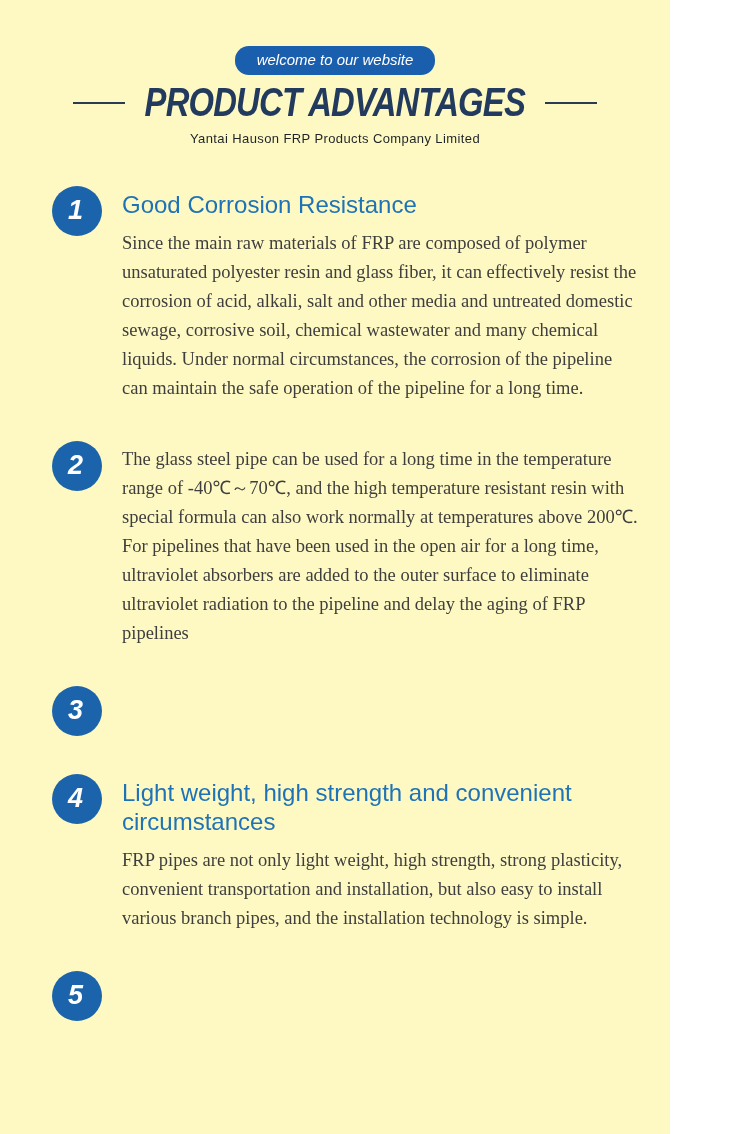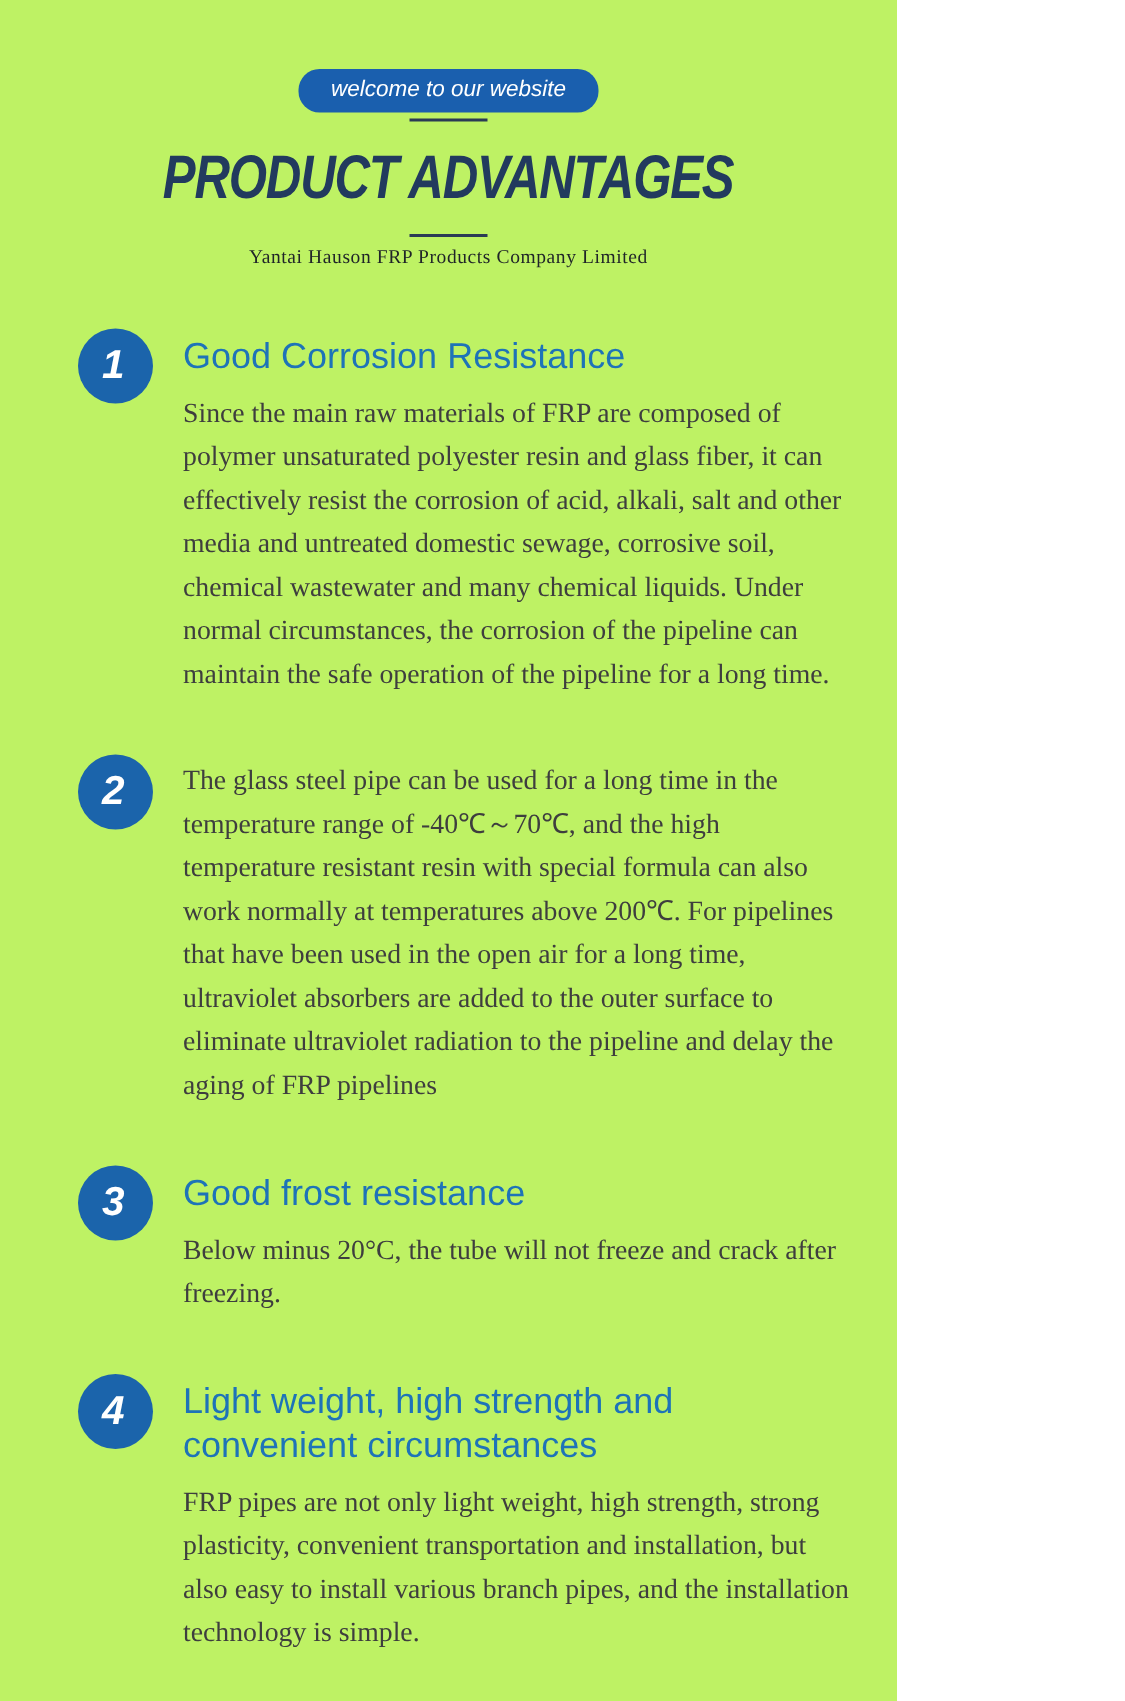--- a/index.html
+++ b/index.html
@@ -4,41 +4,40 @@
 <style>
   * { box-sizing: border-box; }
   html, body { margin: 0; padding: 0; }
   body {
     width: 750px;
     height: 1134px;
     background: #ffffff;
     font-family: "Liberation Sans", "DejaVu Sans", sans-serif;
     overflow: hidden;
   }
-  .page { width: 598px; height: 1134px; background: #bef264; }
+  .page { width: 670px; height: 1134px; background: #fef9c3; }
 
   
   .header { padding-top: 46px; text-align: center; }
   .pill {
     display: inline-block;
     background: #1a5fae;
     color: #ffffff;
     font-style: italic;
     font-size: 15px;
     line-height: 1;
     padding: 6px 22px 8px;
     border-radius: 14px;
   }
   .title-row {
     display: flex;
     align-items: center;
     justify-content: center;
     gap: 14px;
     margin-top: 4px;
-    flex-direction: column;
   }
   .title-line {
     width: 52px;
     height: 2px;
     background: #2a3b55;
     flex: 0 0 auto;
   }
   .page-title {
     margin: 0 -42px;
     font-size: 41px;
@@ -48,21 +47,20 @@
     color: #223a5e;
     white-space: nowrap;
     transform: scaleX(0.8);
     transform-origin: center;
   }
   .subtitle {
     margin-top: 5px;
     font-size: 13px;
     letter-spacing: 0.4px;
     color: #1f2428;
-    font-family: Liberation Serif, serif;
   }
 
   
   .sections { margin-top: 40px; padding: 0 28px 0 52px; }
   .advantage {
     display: grid;
     grid-template-columns: 50px 1fr;
     column-gap: 20px;
     align-items: start;
     margin-bottom: 38px;
@@ -138,24 +136,20 @@
       </div>
       <div class="content">
         <p class="adv-body">The glass steel pipe can be used for a long time in the temperature range of -40℃～70℃, and the high temperature resistant resin with special formula can also work normally at temperatures above 200℃. For pipelines that have been used in the open air for a long time, ultraviolet absorbers are added to the outer surface to eliminate ultraviolet radiation to the pipeline and delay the aging of FRP pipelines</p>
       </div>
     </section>
 
     <section class="advantage">
       <div class="badge">
         <span class="num">3</span>
       </div>
-      <div class="content">
-        <h2 class="adv-title">Good frost resistance</h2>
-        <p class="adv-body">Below minus 20°C, the tube will not freeze and crack after freezing.</p>
-      </div>
     </section>
 
     <section class="advantage">
       <div class="badge">
         <span class="num">4</span>
       </div>
       <div class="content">
         <h2 class="adv-title">Light weight, high strength and convenient circumstances</h2>
         <p class="adv-body">FRP pipes are not only light weight, high strength, strong plasticity, convenient transportation and installation, but also easy to install various branch pipes, and the installation technology is simple.</p>
       </div>

